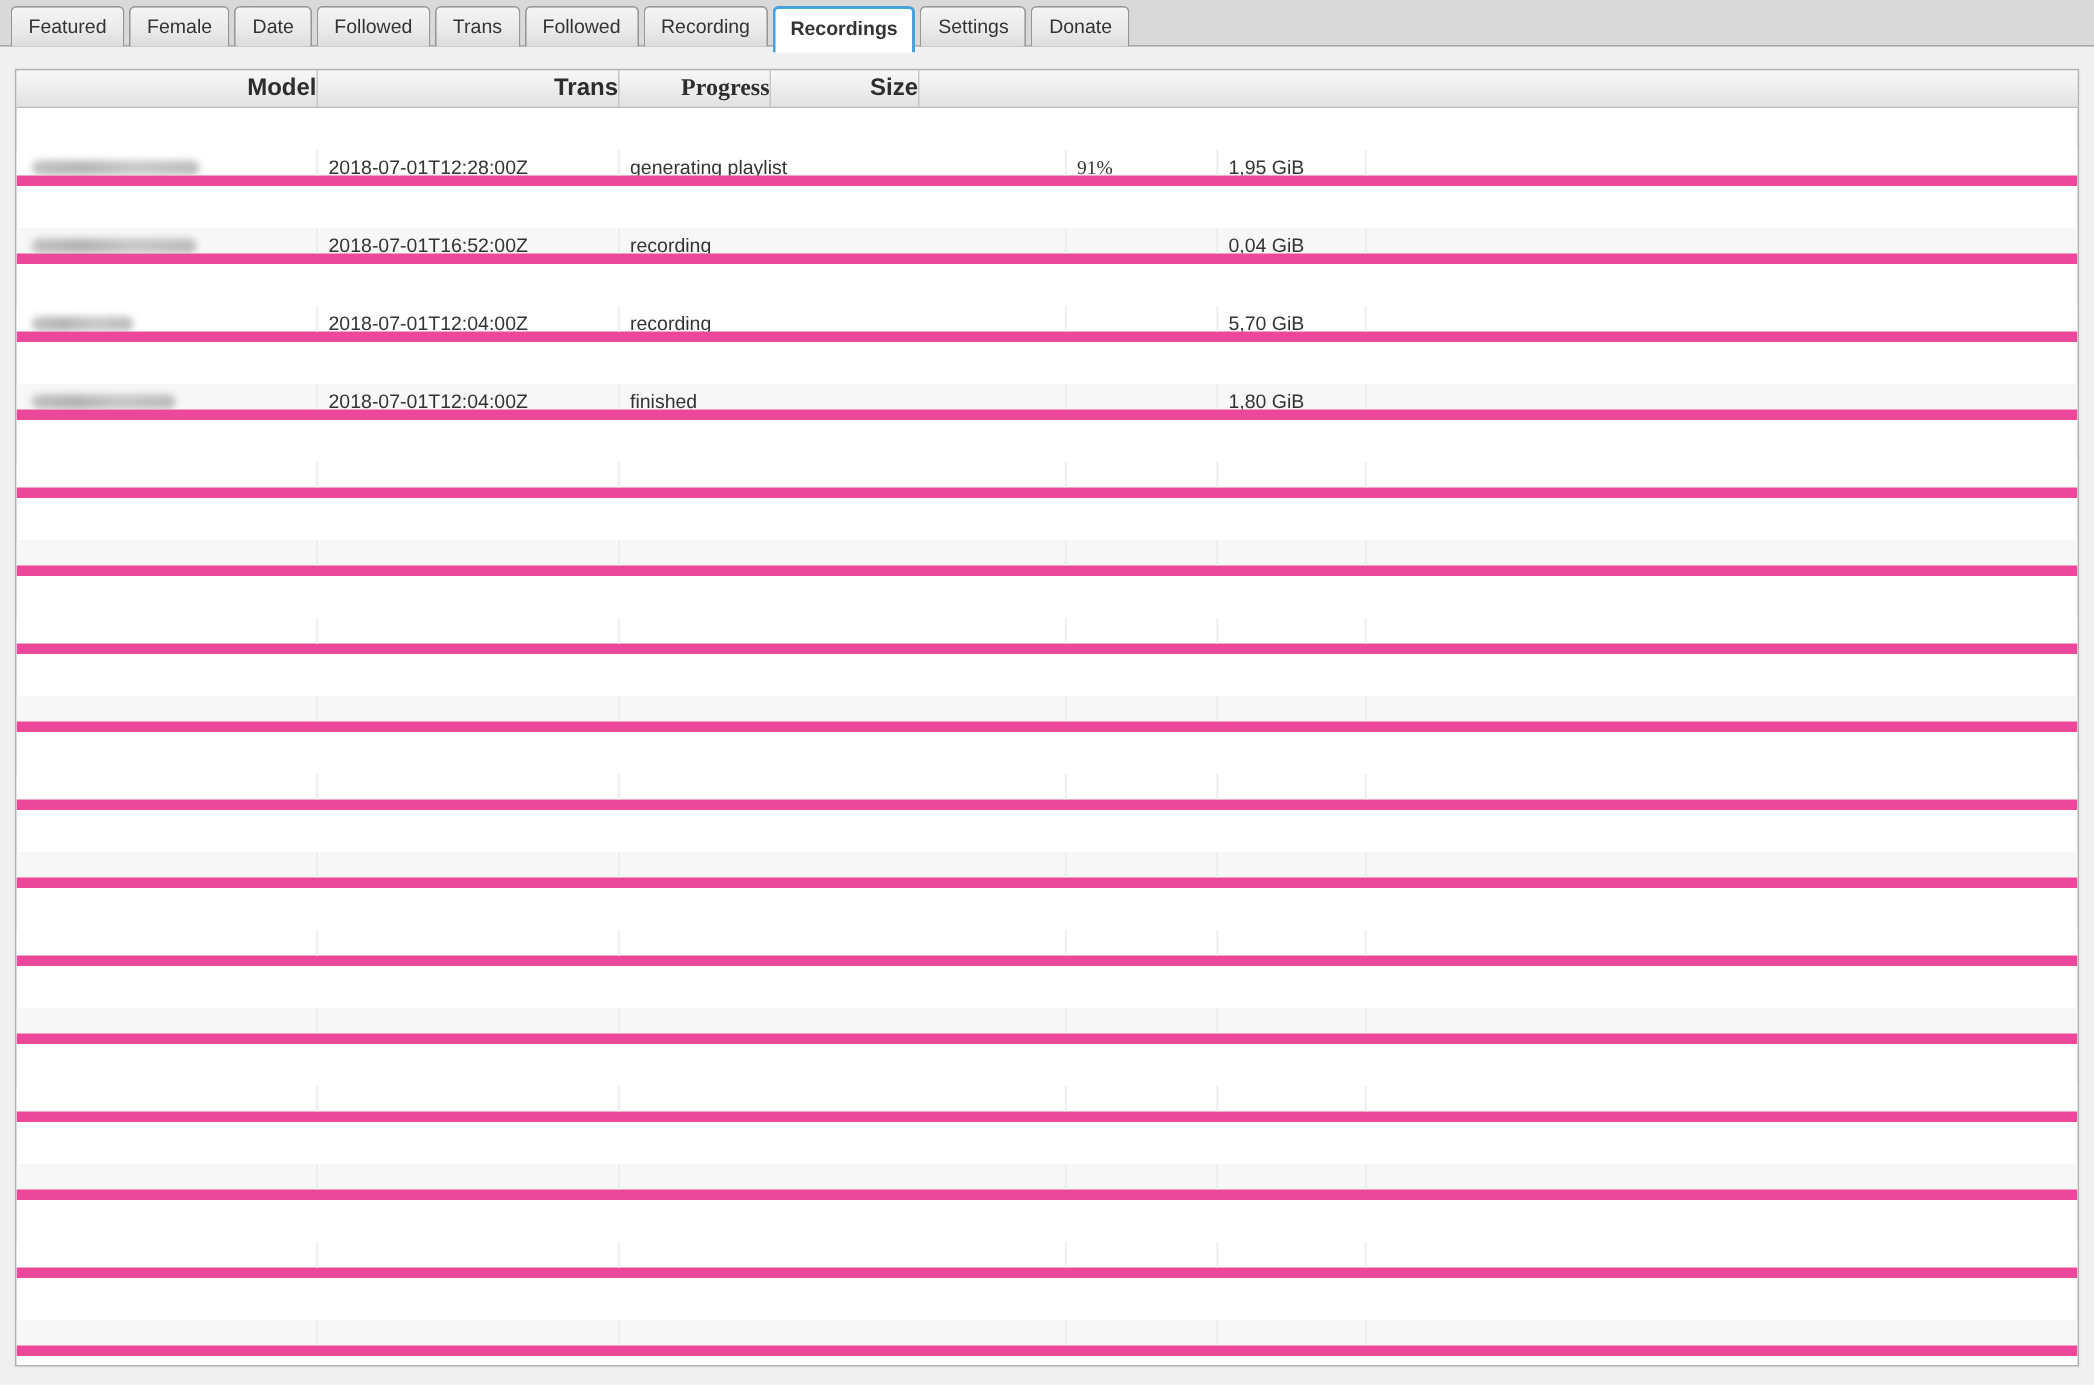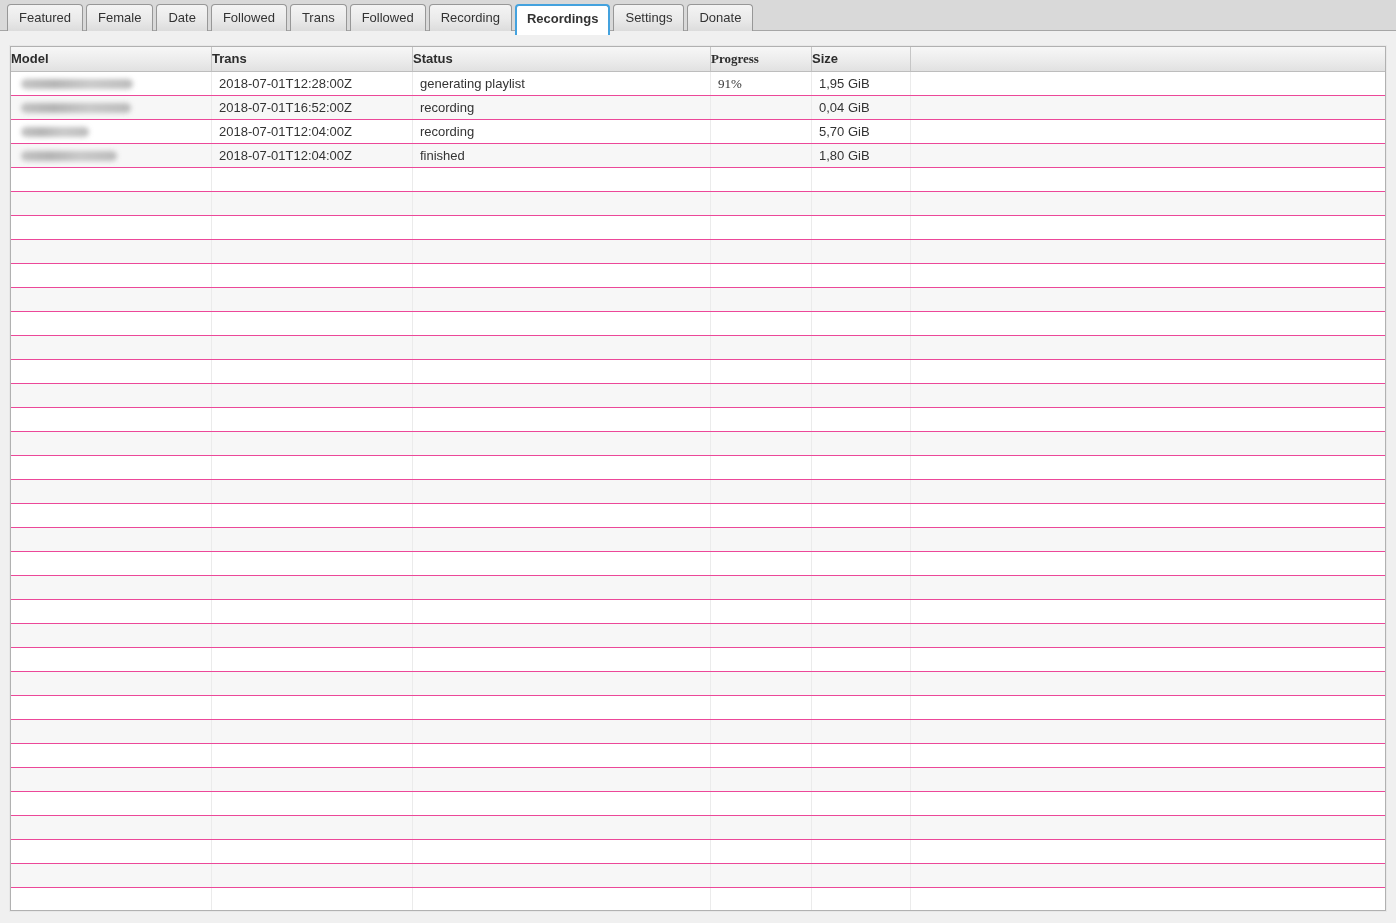--- a/index.html
+++ b/index.html
@@ -60,38 +60,39 @@
     box-shadow: 0 0 0 1px rgba(0,0,0,0.03);
     overflow: hidden;
   }
   .grid-header {
     display: flex;
     height: 25px;
     background: linear-gradient(180deg, #f7f7f7 0%, #ececec 55%, #e1e1e1 100%);
     border-bottom: 1px solid #bdbdbd;
   }
   .hcell {
-    font-size: 13px;
+    font-size: 16px;
     font-weight: bold;
     color: #2d2d2d;
-    text-align: left;
+    text-align: right;
     line-height: 24px;
     border-right: 1px solid #c6c6c6;
     white-space: nowrap;
     overflow: hidden;
     cursor: default;
   }
   .hcell.filler { border-right: none; flex: 1; }
 
   .grid-body { }
   .trow {
     display: flex;
     height: 24px;
-    border-bottom: 1px solid #ec4899;
+    border-bottom: 7px solid #ec4899;
     background: #ffffff;
+    margin-top: 28px;
   }
   .trow:nth-child(even) { background: #f7f7f7; }
   .tcell {
     font-size: 13px;
     color: #333;
     line-height: 23px;
     padding-left: 7px;
     border-right: 1px solid #ebebeb;
     white-space: nowrap;
     overflow: hidden;
@@ -132,21 +133,20 @@
     <div class="tab">Settings</div>
     <div class="tab">Donate</div>
   </div>
 </div>
 
 <div class="table-frame">
 
   <div class="grid-header">
     <div class="hcell col-model">Model</div>
     <div class="hcell col-date">Trans</div>
-    <div class="hcell col-status">Status</div>
     <div class="hcell col-progress">Progress</div>
     <div class="hcell col-size">Size</div>
     <div class="hcell filler"></div>
   </div>
 
   <div class="grid-body">
 
     <div class="trow">
       <div class="tcell col-model">
           <div class="blob" style="width: 112px;"></div>

